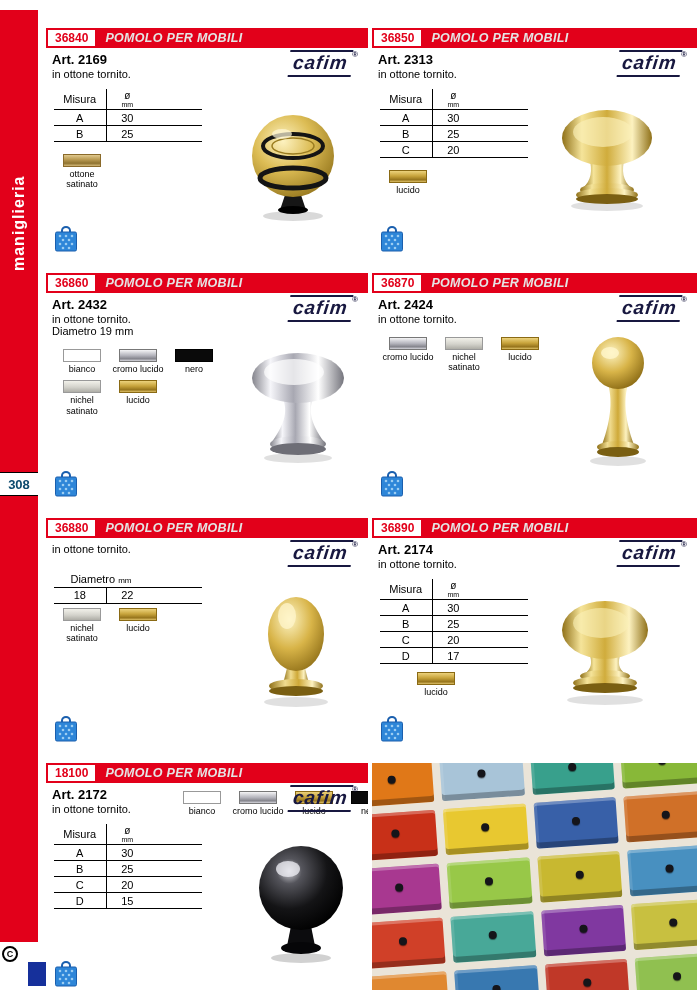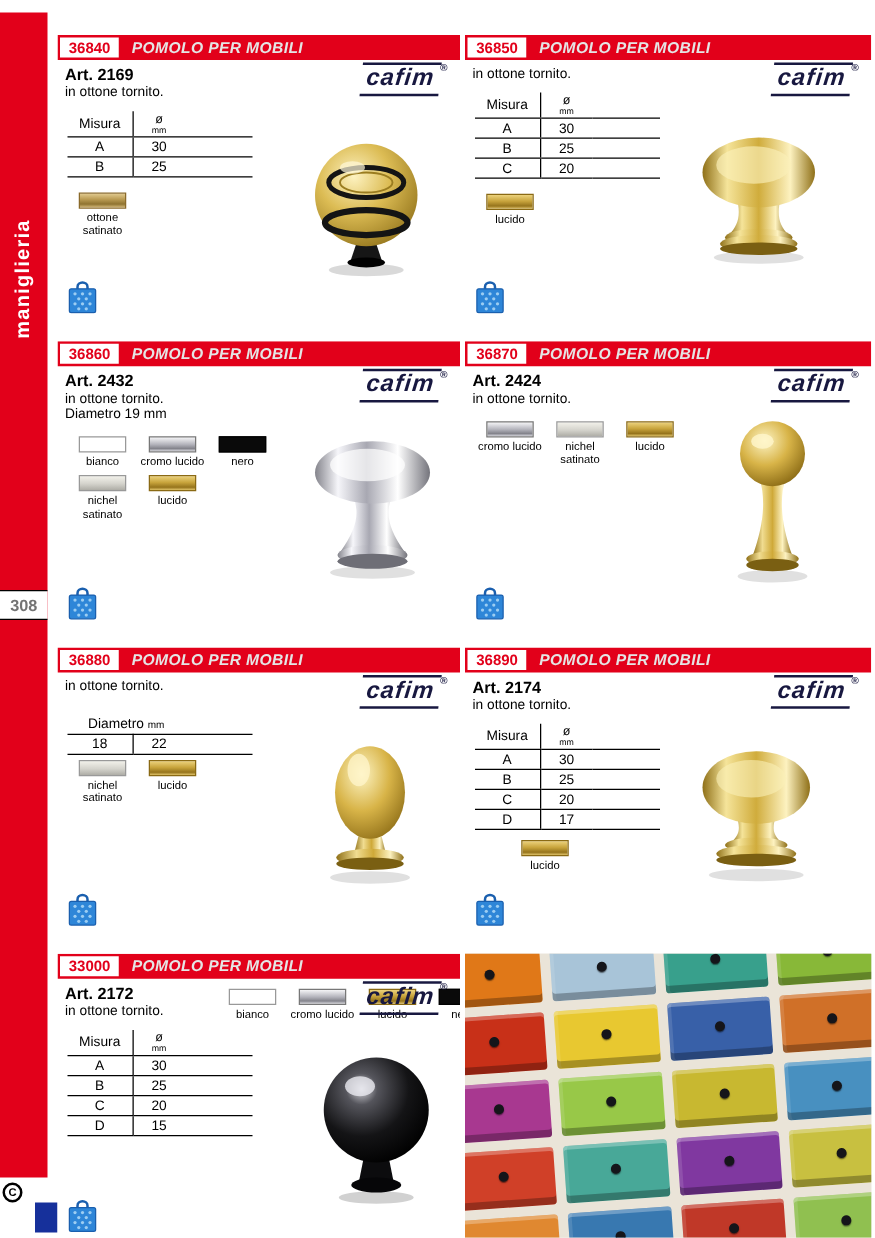--- a/index.html
+++ b/index.html
@@ -3,21 +3,21 @@
 <meta charset="utf-8">
 <style>
   * { margin:0; padding:0; box-sizing:border-box; }
   html,body { width:700px; height:990px; }
   body { position:relative; background:#fff; font-family:"Liberation Sans", sans-serif; color:#000; overflow:hidden; }
 
   .sidebar { position:absolute; left:0; top:10px; width:38px; height:932px; background:#e2001a; }
   .side-label { position:absolute; top:118px; left:0; width:38px; height:210px; display:flex; align-items:center; justify-content:center;
     writing-mode:vertical-rl; transform:rotate(180deg); color:#fff; font-size:16px; font-weight:bold; letter-spacing:1px; }
   .page-badge { position:absolute; top:472px; left:0; width:38px; height:24px; background:#fff; border-top:1px solid #000; border-bottom:1px solid #000;
-    color:#737373; font-size:13px; font-weight:bold; display:flex; align-items:center; justify-content:center; }
+    color:#0c4a6e; font-size:13px; font-weight:bold; display:flex; align-items:center; justify-content:center; }
   .corner-c { position:absolute; left:2px; top:946px; width:16px; height:16px; border:2px solid #000; border-radius:50%;
     font-size:9px; font-weight:bold; display:flex; align-items:center; justify-content:center; background:#fff; }
   .corner-blue { position:absolute; left:28px; top:962px; width:18px; height:24px; background:#16309b; }
 
   .grid { position:absolute; left:46px; top:28px; display:grid; grid-template-columns:322px 325px; grid-template-rows:repeat(4,234px);
     column-gap:4px; row-gap:11px; }
   .cell { position:relative; background:#fff; overflow:hidden; }
   .cell-head { height:20px; background:#e2001a; display:flex; align-items:center; gap:10px; padding:2px; }
   .code { background:#fff; color:#e2001a; font-weight:bold; font-size:12px; padding:0 7px; height:16px; line-height:16px; }
   .head-title { color:#e5e5e5; font-weight:bold; font-style:italic; font-size:12.5px; letter-spacing:0.3px; }
@@ -158,20 +158,21 @@
     </div>
   </section>
 
   <section class="cell">
     <header class="cell-head">
       <span class="code">36850</span>
       <span class="head-title">POMOLO PER MOBILI</span>
     </header>
     <div class="cell-body">
       <div class="brand"><span class="brand-text">cafim</span><span class="brand-r">®</span></div>
+      <div class="art">Art. 2313</div>
       <div class="material">in ottone tornito.</div>
       <table class="spec">
         <tbody>
             <tr>
           <th class="c1">Misura</th>
           <th class="c2">
                 <span class="dia">ø</span>
                 <span class="unit">mm</span>
               </th>
           <th class="c3"></th>
@@ -541,21 +542,21 @@
           <ellipse cx="61" cy="92" rx="32" ry="5" fill="#7a5f12"></ellipse>
           <ellipse cx="61" cy="34" rx="43" ry="29" fill="url(#b6)"></ellipse>
           <ellipse cx="57" cy="27" rx="28" ry="15" fill="#faf0b8" opacity="0.6"></ellipse>
         </svg>
       </div>
     </div>
   </section>
 
   <section class="cell">
     <header class="cell-head">
-      <span class="code">33000</span>
+      <span class="code">18100</span>
       <span class="head-title">POMOLO PER MOBILI</span>
     </header>
     <div class="cell-body">
       <div class="brand"><span class="brand-text">cafim</span><span class="brand-r">®</span></div>
       <div class="art">Art. 2172</div>
       <div class="material">in ottone tornito.</div>
       <table class="spec">
         <tbody>
             <tr>
           <th class="c1">Misura</th>

